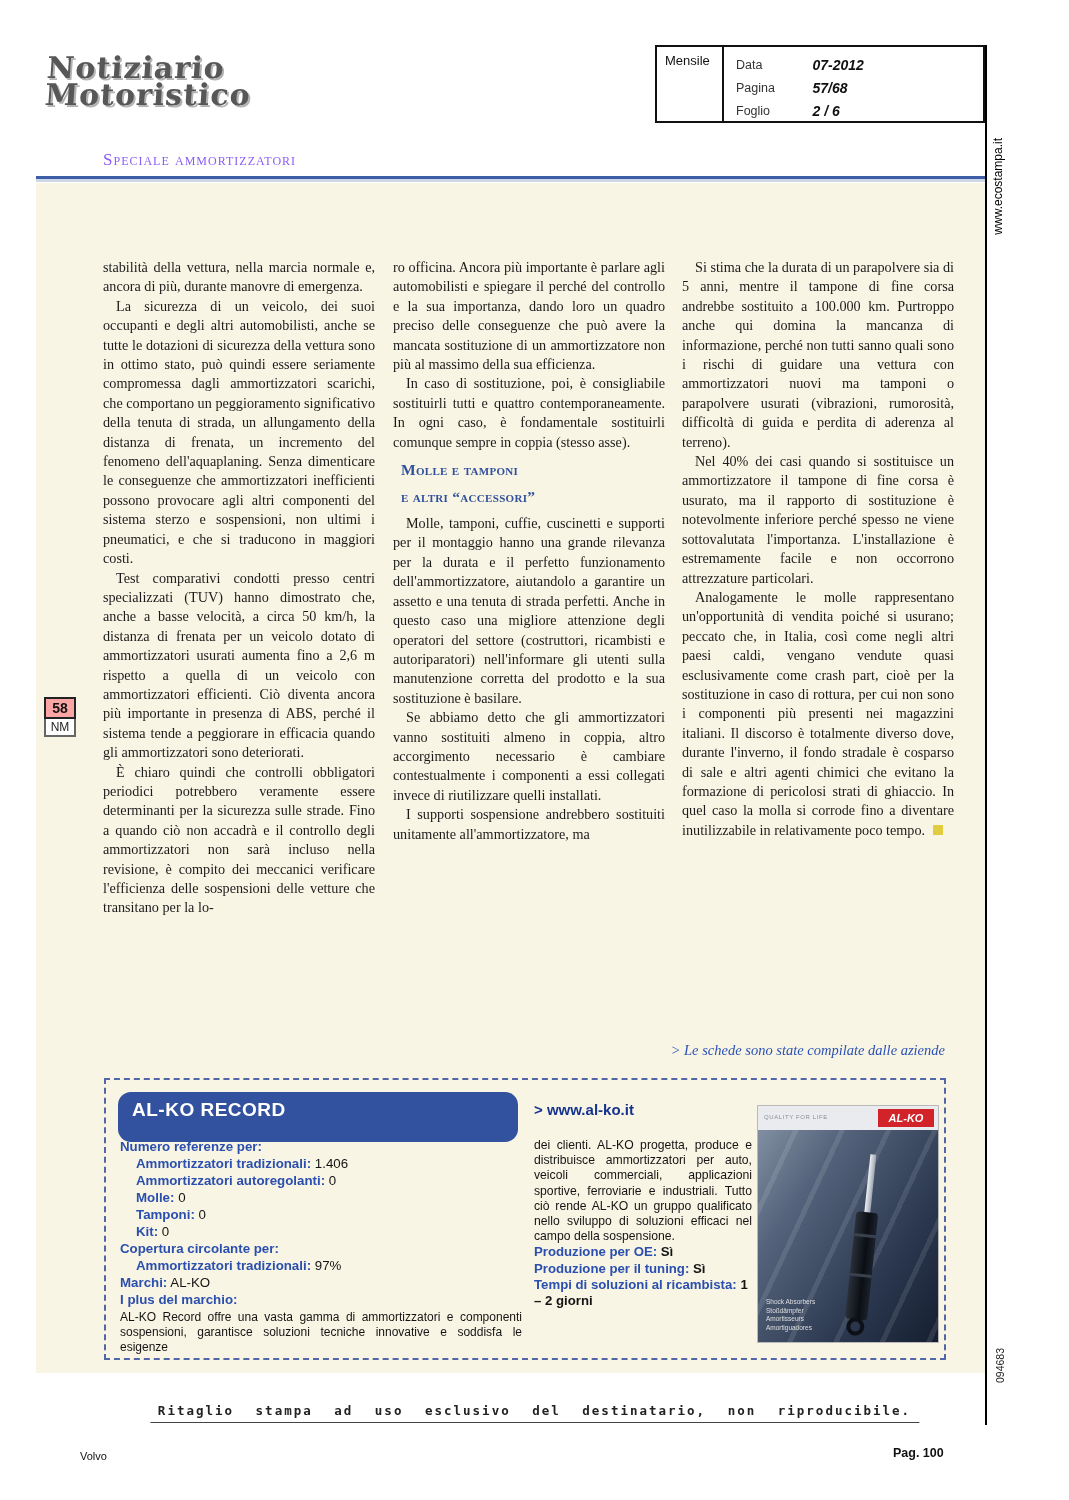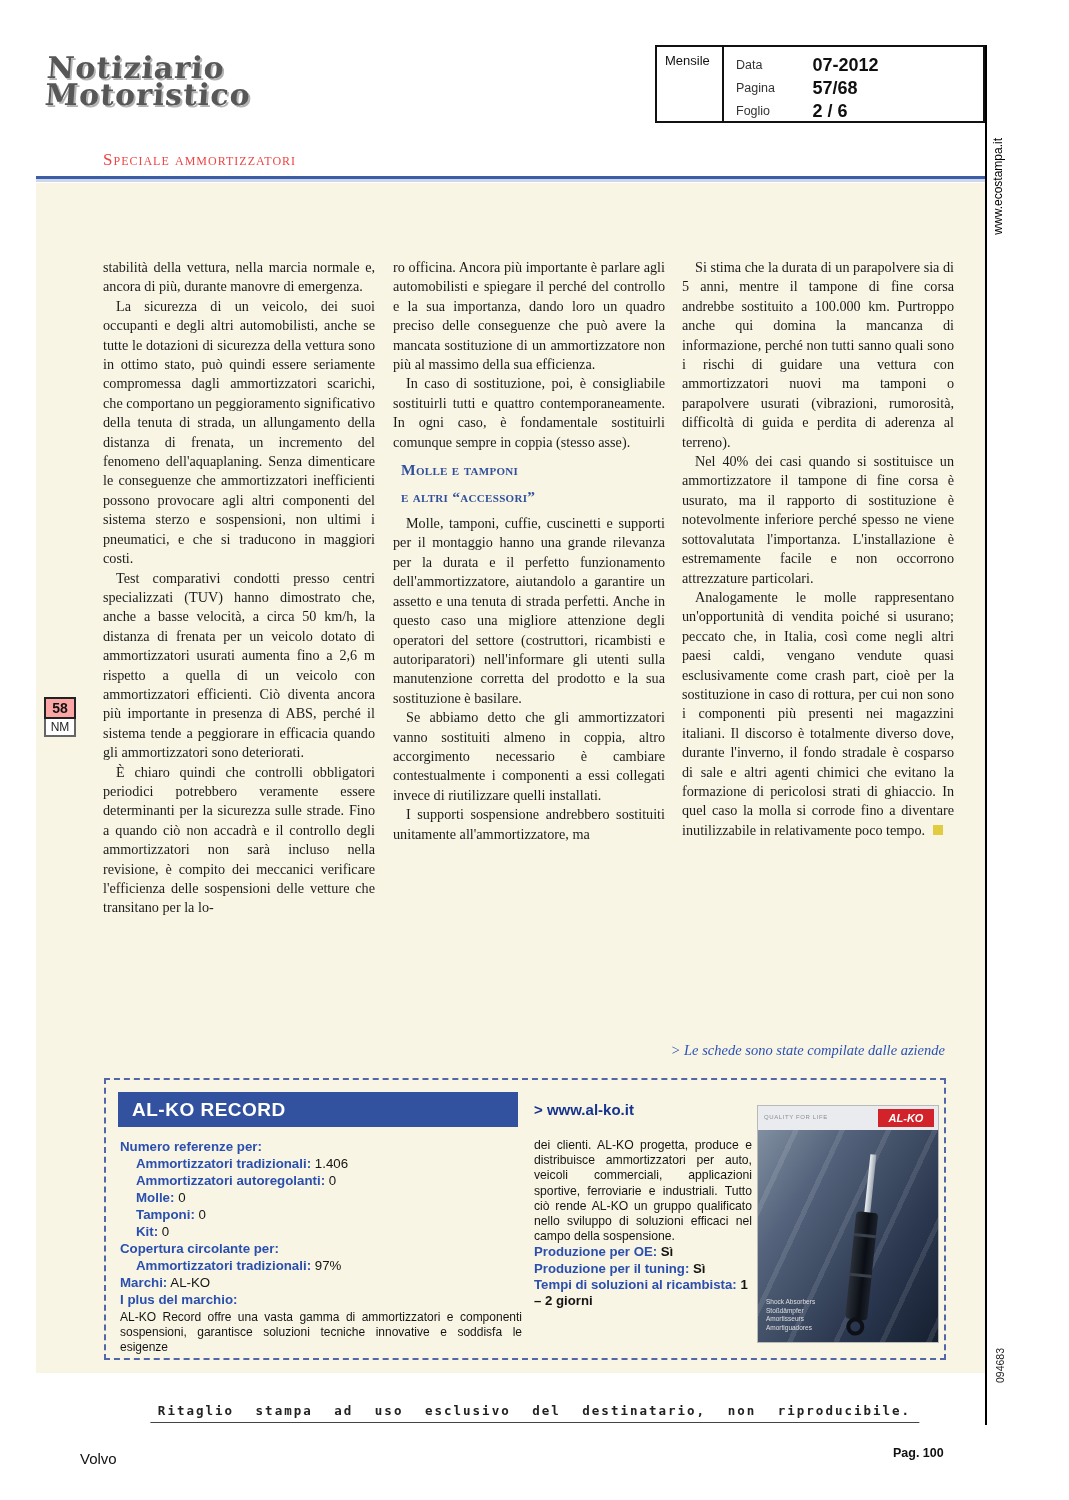--- a/index.html
+++ b/index.html
@@ -12,34 +12,34 @@
           letter-spacing:1px; text-shadow:2px 2px 0 #b3b3b3; transform:skewX(-4deg); }
   .meta-box { position:absolute; left:655px; top:45px; width:330px; height:78px;
               border:2px solid #111; box-sizing:border-box; background:#fff; }
   .meta-mensile { position:absolute; left:8px; top:6px; font-family:"Liberation Sans", sans-serif;
                   font-size:13px; color:#111; }
   .meta-divider { position:absolute; left:65px; top:0; bottom:0; width:2px; background:#111; }
   .meta-rows { position:absolute; left:67px; top:2px; right:0; bottom:0;
                padding:4px 0 0 12px; font-family:"Liberation Sans", sans-serif; }
   .meta-row { height:23px; line-height:23px; white-space:nowrap; }
   .meta-label { display:inline-block; width:72px; font-size:12.5px; color:#333; vertical-align:middle; }
-  .meta-value { font-size:18px; font-weight:bold; color:#101010; vertical-align:middle; }
+  .meta-value { font-size:14px; font-weight:bold; color:#101010; vertical-align:middle;font-style:italic; }
 
   .right-rule { position:absolute; left:985px; top:45px; width:2px; height:1380px; background:#000; }
   .ecostampa { position:absolute; left:991px; top:138px; writing-mode:vertical-rl;
                transform:rotate(180deg); font-family:"Liberation Sans", sans-serif;
                font-size:12px; color:#000; }
   .press-code { position:absolute; left:994px; top:1348px; writing-mode:vertical-rl;
                 transform:rotate(180deg); font-family:"Liberation Sans", sans-serif;
                 font-size:10.5px; color:#222; }
 
   
   .section-title { position:absolute; left:103px; top:150px; font-variant:small-caps;
                    font-family:"Liberation Serif", serif; font-size:17px; letter-spacing:1px;
-                   color:#ef4444; }
+                   color:#8b5cf6; }
   .blue-rule { position:absolute; left:36px; top:176px; width:949px; height:3px;
                background:#3d5da6; box-shadow:0 3px 0 rgba(61,93,166,0.25); }
 
   
   .cream { position:absolute; left:36px; top:183px; width:949px; height:1190px; background:#f9f5e4; }
   .col { position:absolute; width:272px; font-size:14.2px; line-height:19.4px;
          text-align:justify; color:#1b1b1b; }
   .col1 { left:103px; top:258px; }
   .col2 { left:393px; top:258px; }
   .col3 { left:682px; top:258px; }
@@ -59,24 +59,24 @@
   .pm-label { border:2px solid #666; border-top:none; font-size:12px; line-height:16px;
               color:#222; background:#fff; }
 
   
   .note { position:absolute; left:500px; top:1042px; width:445px; text-align:right;
           color:#2b52b4; font-style:italic; font-size:14.5px; }
 
   
   .alko-box { position:absolute; left:104px; top:1078px; width:842px; height:282px;
               border:2px dashed #5366a8; box-sizing:border-box; }
-  .alko-header-bar { position:absolute; left:12px; top:12px; width:400px; height:35px;
+  .alko-header-bar { position:absolute; left:12px; top:12px; width:400px; height:50px;
                      background:#32519e; color:#ffffff; font-family:"Liberation Sans", sans-serif;
                      font-weight:bold; font-size:19px; line-height:35px; padding-left:14px;
-                     letter-spacing:0.5px; box-sizing:border-box; }
+                     letter-spacing:0.5px; box-sizing:border-box;border-radius:13px; }
   .alko-site { position:absolute; left:428px; top:21px; color:#16348f;
                font-family:"Liberation Sans", sans-serif; font-weight:bold; font-size:15px; }
   .alko-left { position:absolute; left:14px; top:58px; width:402px;
                font-family:"Liberation Sans", sans-serif; font-size:13.3px; line-height:17px; }
   .alko-row .lbl { color:#2a4fae; font-weight:bold; }
   .alko-row .val { color:#141414; }
   .alko-row.ind { padding-left:16px; }
   .alko-plus { margin-top:2px; color:#141414; font-size:12px; line-height:15px; text-align:justify; }
   .alko-mid { position:absolute; left:428px; top:58px; width:218px;
               font-family:"Liberation Sans", sans-serif; font-size:12.2px; line-height:15.2px;
@@ -110,21 +110,21 @@
   .alko-img-cap { position:absolute; left:8px; bottom:10px; color:#e8e8e8;
                   font-family:"Liberation Sans", sans-serif; font-size:6.5px; line-height:8.5px;
                   opacity:0.92; }
 
   
   .ritaglio { position:absolute; left:50%; transform:translateX(-50%); top:1403px;
               font-family:"DejaVu Sans Mono", monospace; font-size:12.5px; font-weight:bold;
               letter-spacing:2px; word-spacing:12px; color:#222; white-space:nowrap;
               border-bottom:1.5px solid #444; padding:0 8px 4px; }
   .brand-footer { position:absolute; left:80px; top:1450px; font-family:"Liberation Sans", sans-serif;
-                  font-size:15px; color:#111; }
+                  font-size:11px; color:#111; }
   .page-num { position:absolute; left:893px; top:1446px; font-family:"Liberation Sans", sans-serif;
               font-size:12.5px; font-weight:bold; color:#111; }
 </style>
 </head>
 <body>
 
 <div class="page">
 
   <div class="cream"></div>
 

